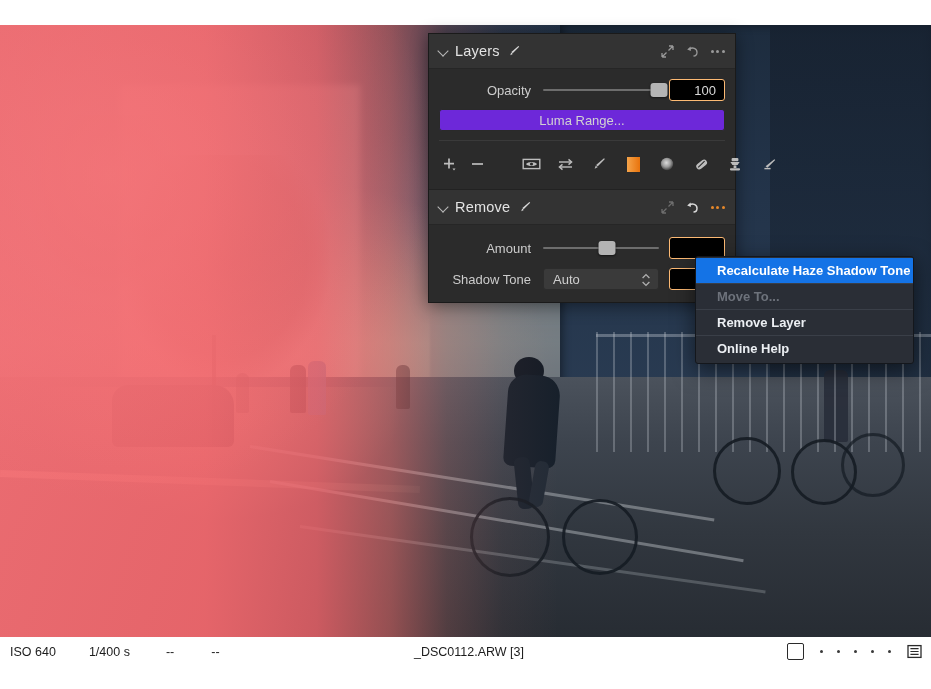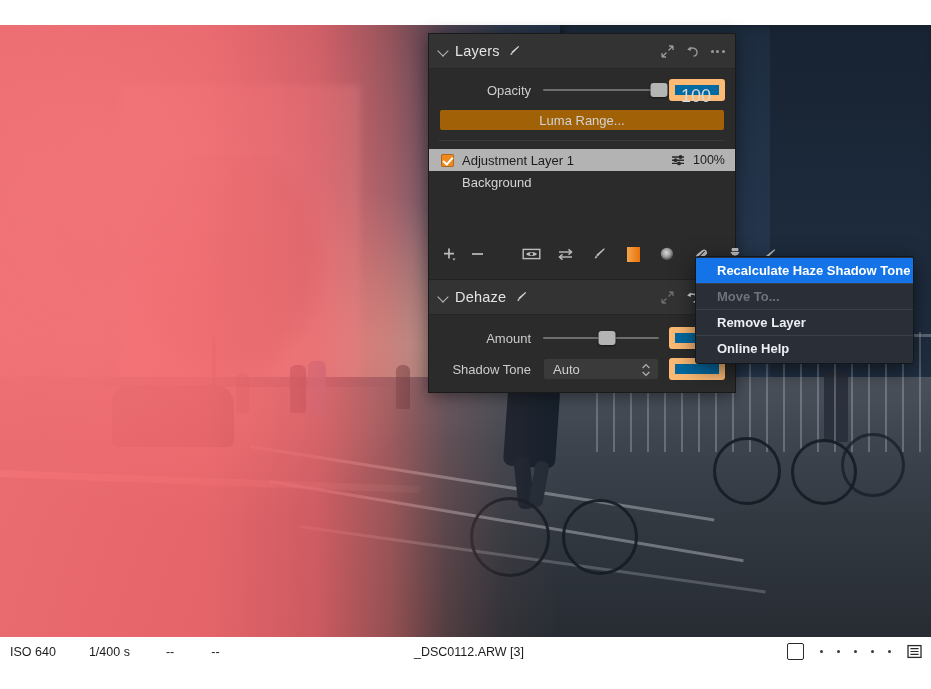--- a/index.html
+++ b/index.html
@@ -275,37 +275,37 @@
   .slider-knob {
     position: absolute;
     width: 17px; height: 14px;
     border-radius: 3px;
     background: #b4b4b4;
     box-shadow: 0 1px 2px rgba(0,0,0,0.5);
     transform: translateX(-50%);
   }
   .num-field {
     width: 56px; height: 22px;
-    background: #0369a1;
-    border: 6px solid #fdba74;
+    background: #000000;
+    border: 1px solid #fdba74;
     border-radius: 3px;
     color: #d9d9d9;
-    font-size: 18px;
+    font-size: 13px;
     text-align: right;
     line-height: 22px;
     padding-right: 8px;
     flex: none;
     box-sizing: border-box;
   }
   .wide-btn {
     display: block;
     width: 100%;
     height: 22px;
     line-height: 22px;
-    background: #a16207;
+    background: #6d28d9;
     border: 1px solid #2a2a2a;
     border-radius: 3px;
     color: #d2d2d2;
     text-align: center;
     font-size: 13px;
     box-sizing: border-box;
     margin-bottom: 9px;
   }
 
   .layer-list { margin: 0 -10px; }
@@ -574,39 +574,20 @@
           <span class="slider-track"></span>
           <span class="slider-knob" style="left:100%;"></span>
         </span>
         <span class="num-field">100</span>
       </div>
 
       <div class="wide-btn">Luma Range...</div>
 
       <div class="sect-divider"></div>
 
-      <div class="layer-list">
-        <div class="layer-row selected">
-          <span class="cbox"></span>
-          <span class="lname">Adjustment Layer 1</span>
-          <span class="ico" style="color:#2a2a2a">
-            <svg width="14" height="12" viewBox="0 0 14 12" fill="none">
-              <path d="M1 3 H13 M1 6.2 H13 M1 9.4 H13" stroke="currentColor" stroke-width="1.4"></path>
-              <circle cx="9.5" cy="3" r="1.9" fill="currentColor"></circle>
-              <circle cx="4.5" cy="6.2" r="1.9" fill="currentColor"></circle>
-              <circle cx="8" cy="9.4" r="1.9" fill="currentColor"></circle>
-            </svg>
-          </span>
-          <span class="lpct">100%</span>
-        </div>
-        <div class="layer-row plain">
-          <span class="lname">Background</span>
-        </div>
-        <div class="list-spacer"></div>
-      </div>
 
       <div class="layer-toolbar">
         <span class="tb-ico">
           <svg width="17" height="17" viewBox="0 0 17 17" fill="none">
             <path d="M3 7.6 H13 M8 2.6 V12.6" stroke="currentColor" stroke-width="1.7"></path>
             <path d="M11.5 12.5 L14.5 12.5 L13 14.6 Z" fill="currentColor"></path>
           </svg>
         </span>
         <span class="tb-gap-sm"></span>
         <span class="tb-ico">
@@ -676,21 +657,21 @@
           <svg width="17" height="17" viewBox="0 0 17 17" fill="none">
             <path d="M13.4 3.2 L14.2 4 L6.4 11.8 L4.6 10.2 Z" fill="currentColor"></path>
             <path d="M3.4 12.6 H9.6" stroke="currentColor" stroke-width="1.4"></path>
           </svg>
         </span>
       </div>
     </div>
 
     <div class="section-head" style="border-top:1px solid #222;">
       <span class="chev"></span>
-      <span class="sect-title">Dehaze</span>
+      <span class="sect-title">Remove</span>
       <span class="ico bright">
         <svg width="14" height="14" viewBox="0 0 14 14" fill="none">
           <path d="M11.4 1.9 L12.2 2.7 L5.7 9.2 L4.4 8.0 Z" fill="currentColor"></path>
           <path d="M4.2 8.4 L5.8 9.9 L3.3 11.2 Z" fill="currentColor"></path>
         </svg>
       </span>
       <span class="hdr-spacer"></span>
       <span class="hdr-icons">
         <span class="ico dim">
           <svg width="13" height="13" viewBox="0 0 13 13" fill="none">

